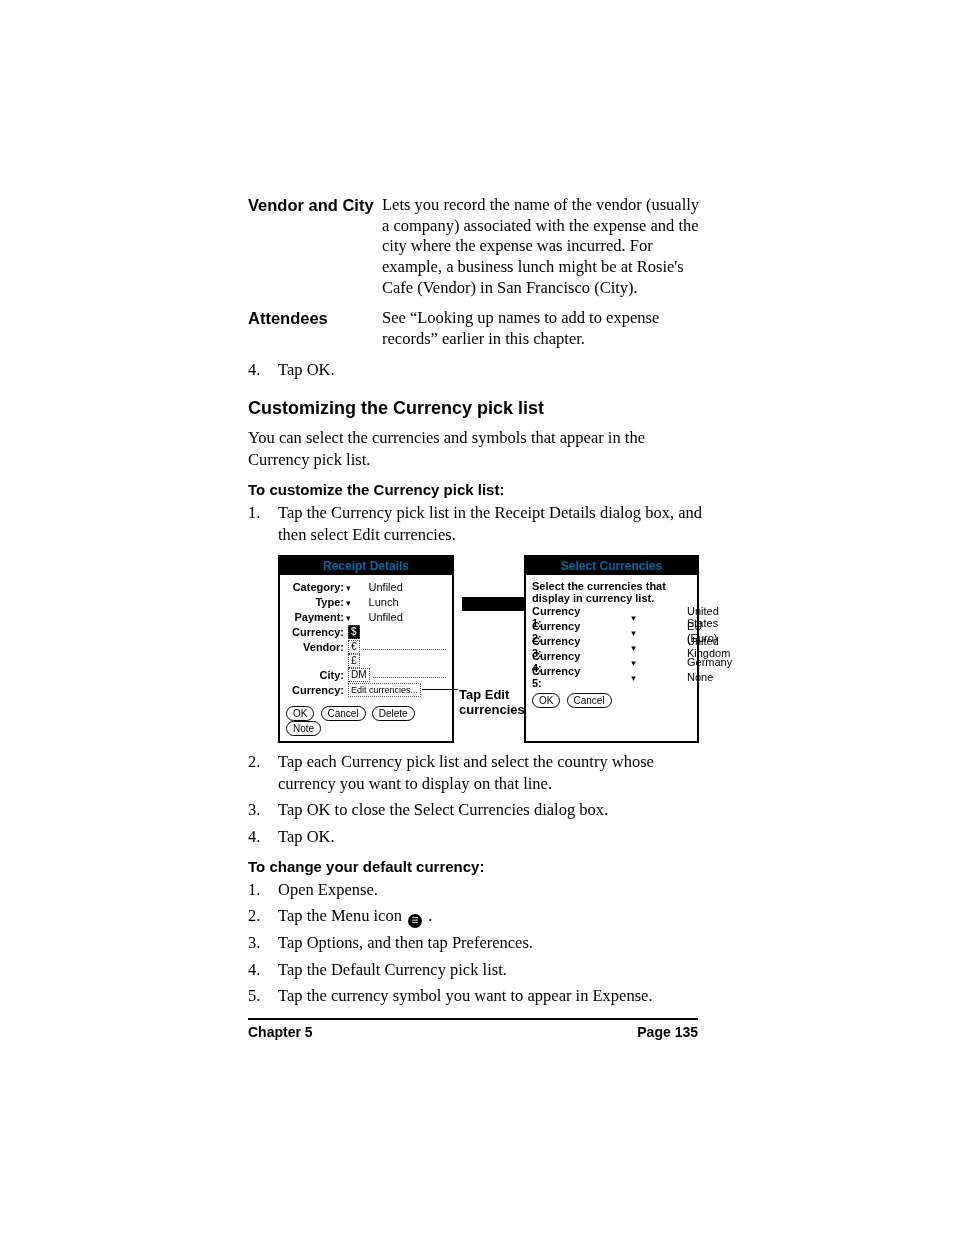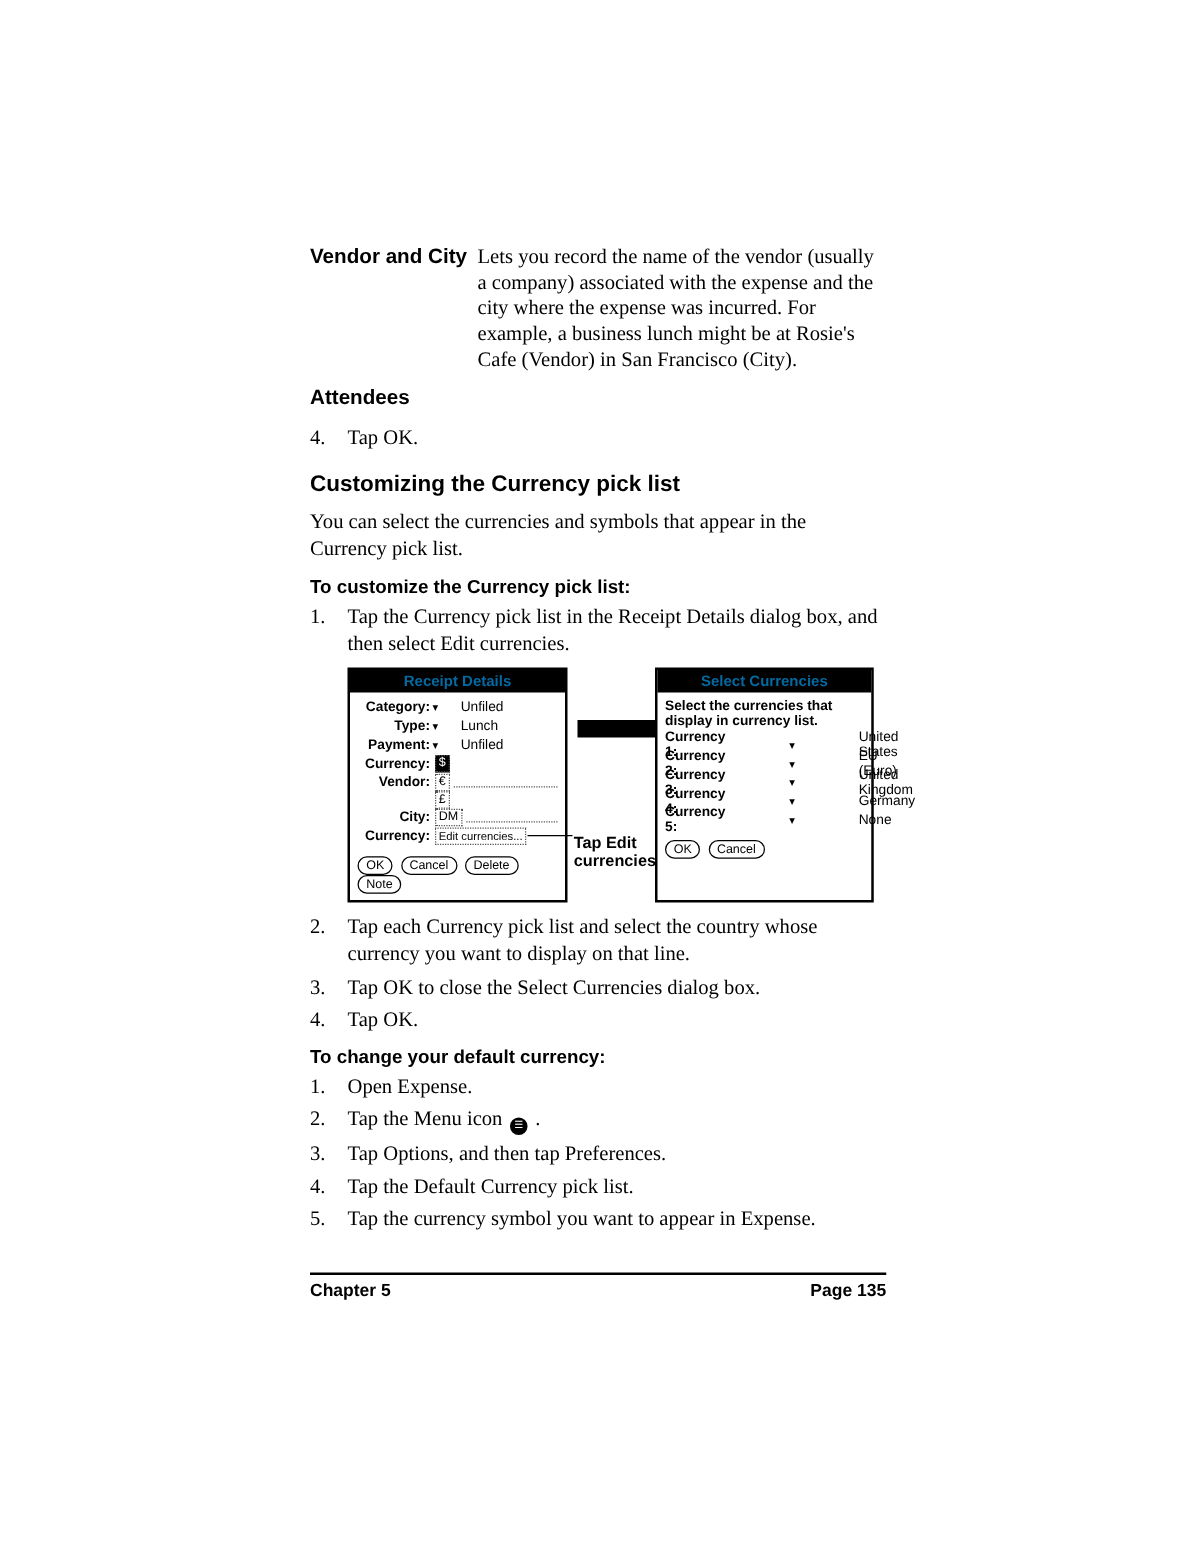--- a/index.html
+++ b/index.html
@@ -140,38 +140,39 @@
     color: #fff;
     align-items: center;
     justify-content: center;
     font-size: 8px;
     vertical-align: -2px;
     margin: 0 2px;
   }
 
   .footer {
     position: absolute;
-    left: 248px; right: 245px;
+    left: 248px; right: 256px;
     bottom: 195px;
   }
   .hr { border-top: 2.2px solid #000; margin-bottom: 4px; }
   .foot-row { display: flex; justify-content: space-between; font-family: Arial, Helvetica, sans-serif; font-weight: bold; font-size: 14px;}
 </style>
 </head>
 <body>
 
 <div class="page">
 
   <div class="defs">
     <div class="def-row">
       <div class="def-term sans-bold">Vendor and City</div>
       <div class="def-body">Lets you record the name of the vendor (usually a company) associated with the expense and the city where the expense was incurred. For example, a business lunch might be at Rosie's Cafe (Vendor) in San Francisco (City).</div>
     </div>
     <div class="def-row">
       <div class="def-term sans-bold">Attendees</div>
+      <div class="def-body">See “Looking up names to add to expense records” earlier in this chapter.</div>
     </div>
   </div>
 
   <div class="ol-step">
     <div class="ol-num">4.</div>
     <div class="ol-text">Tap OK.</div>
   </div>
 
   <div class="h2 sans-bold">Customizing the Currency pick list</div>
   <p class="body-para">You can select the currencies and symbols that appear in the Currency pick list.</p>

